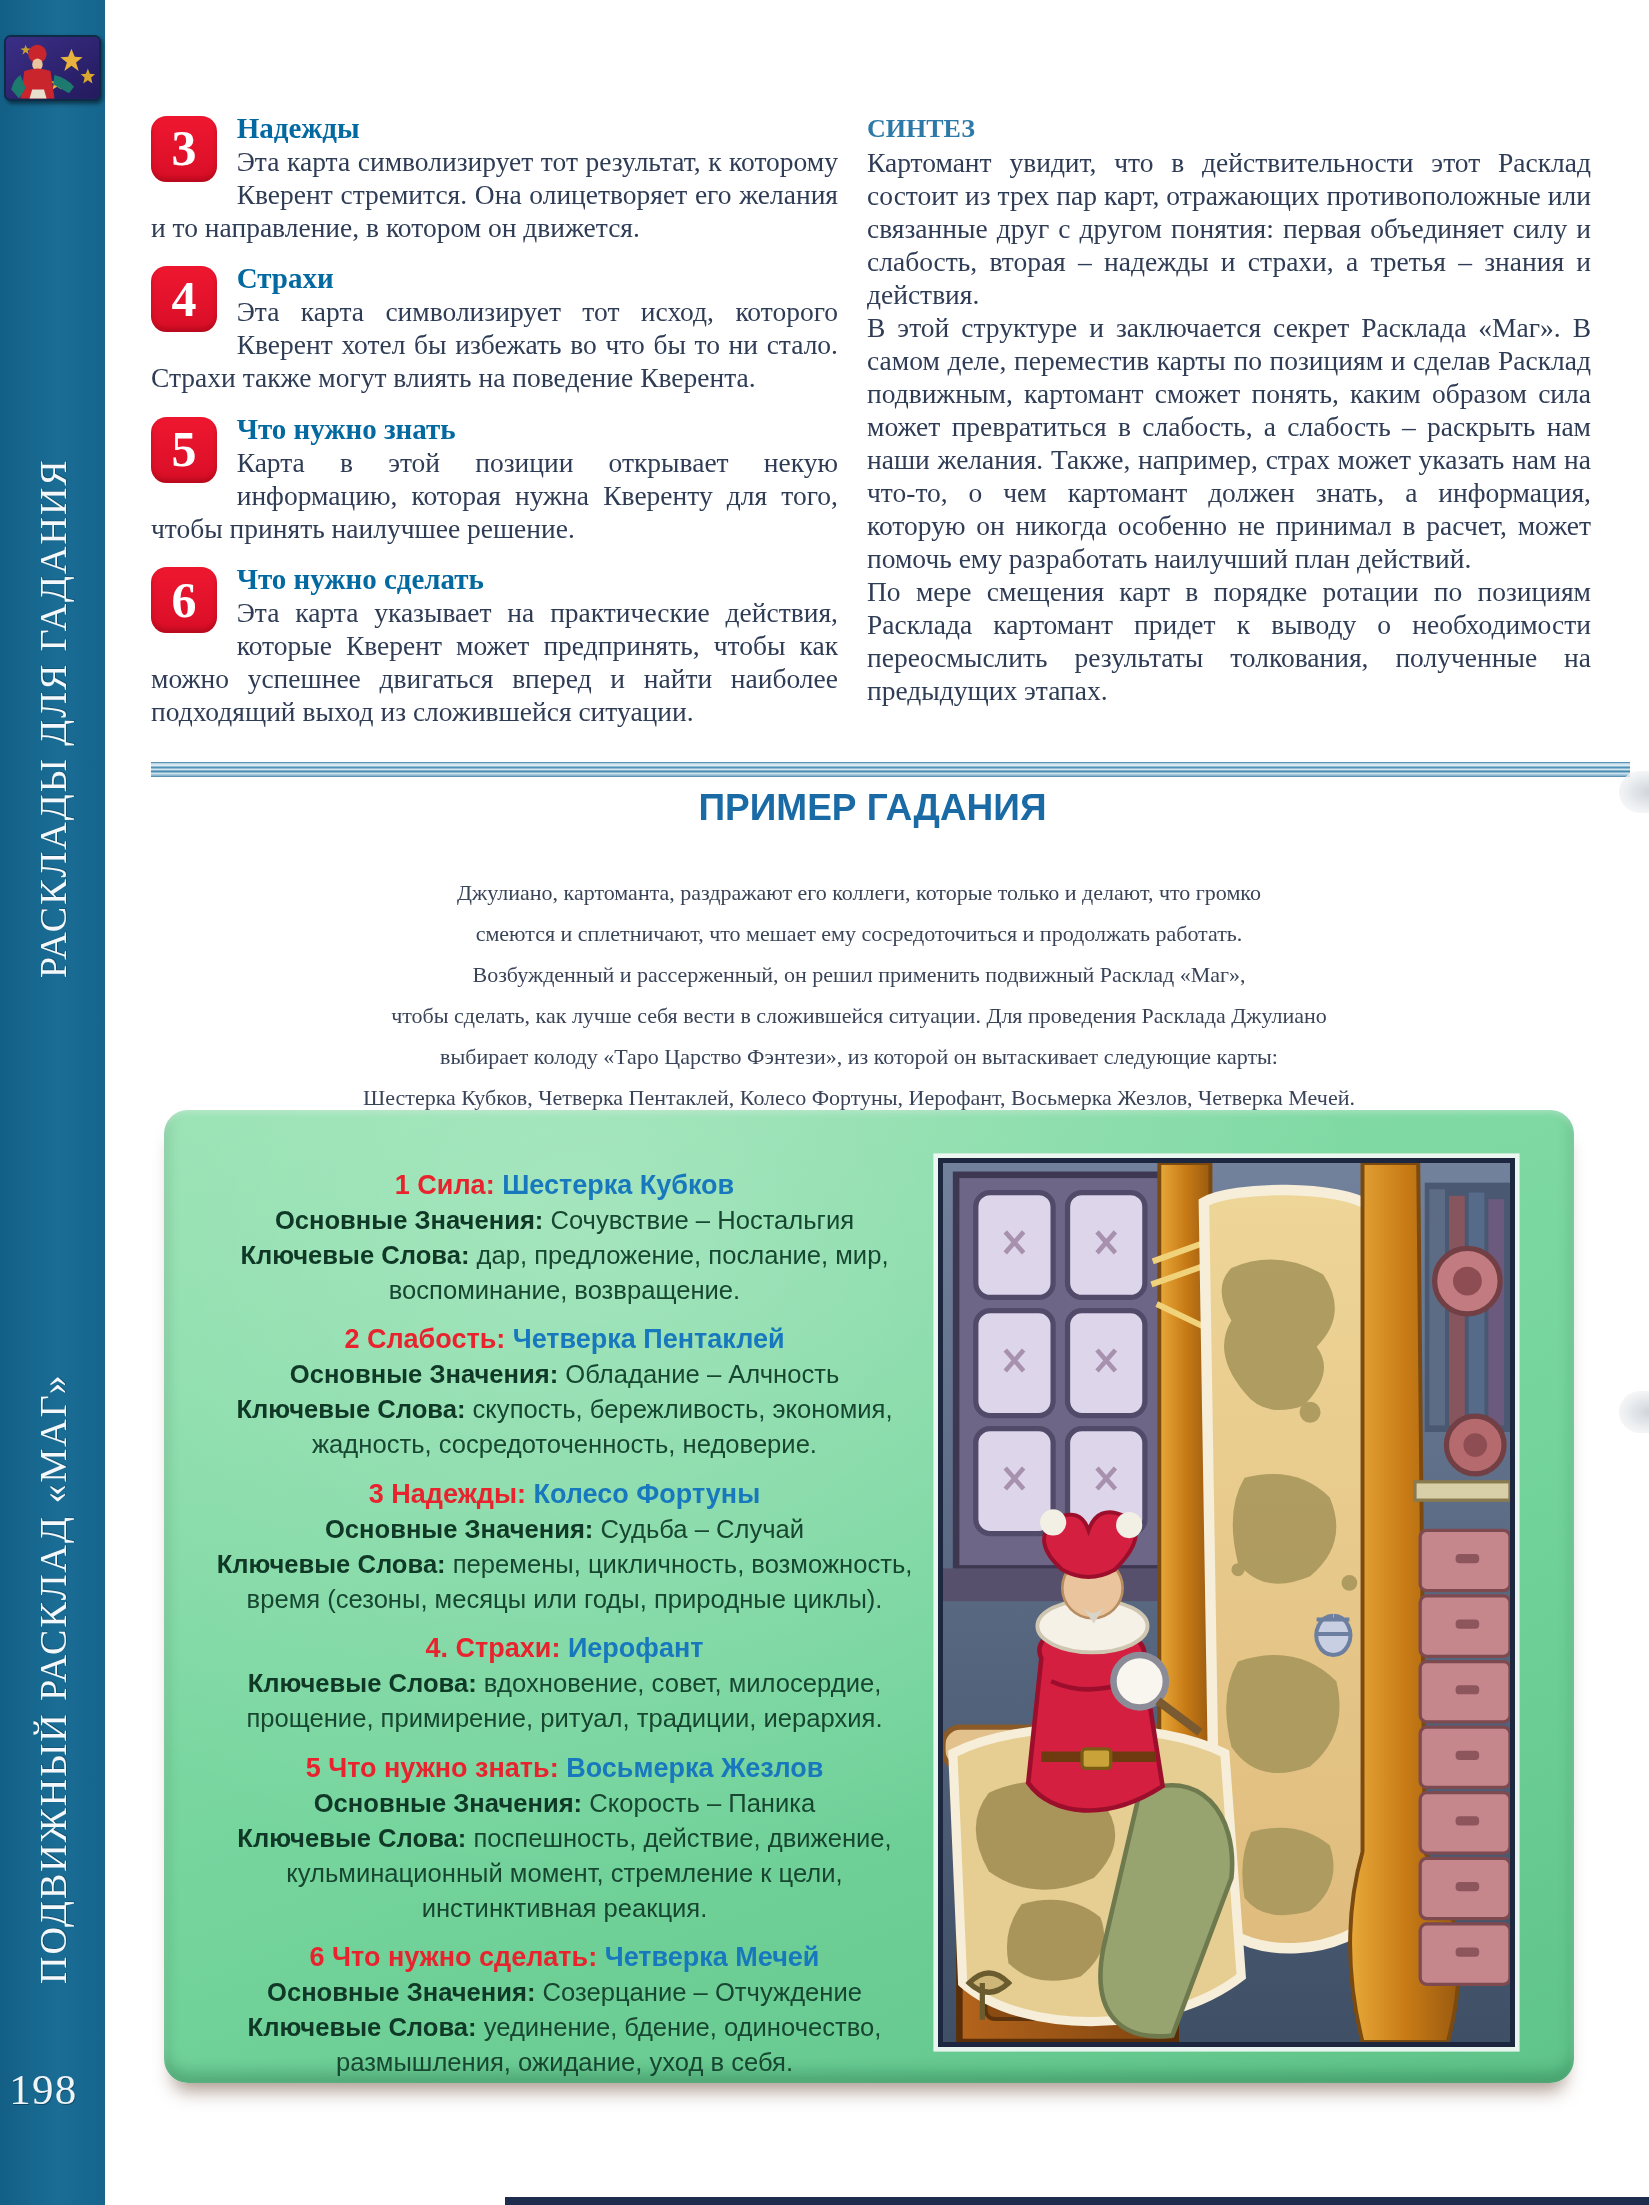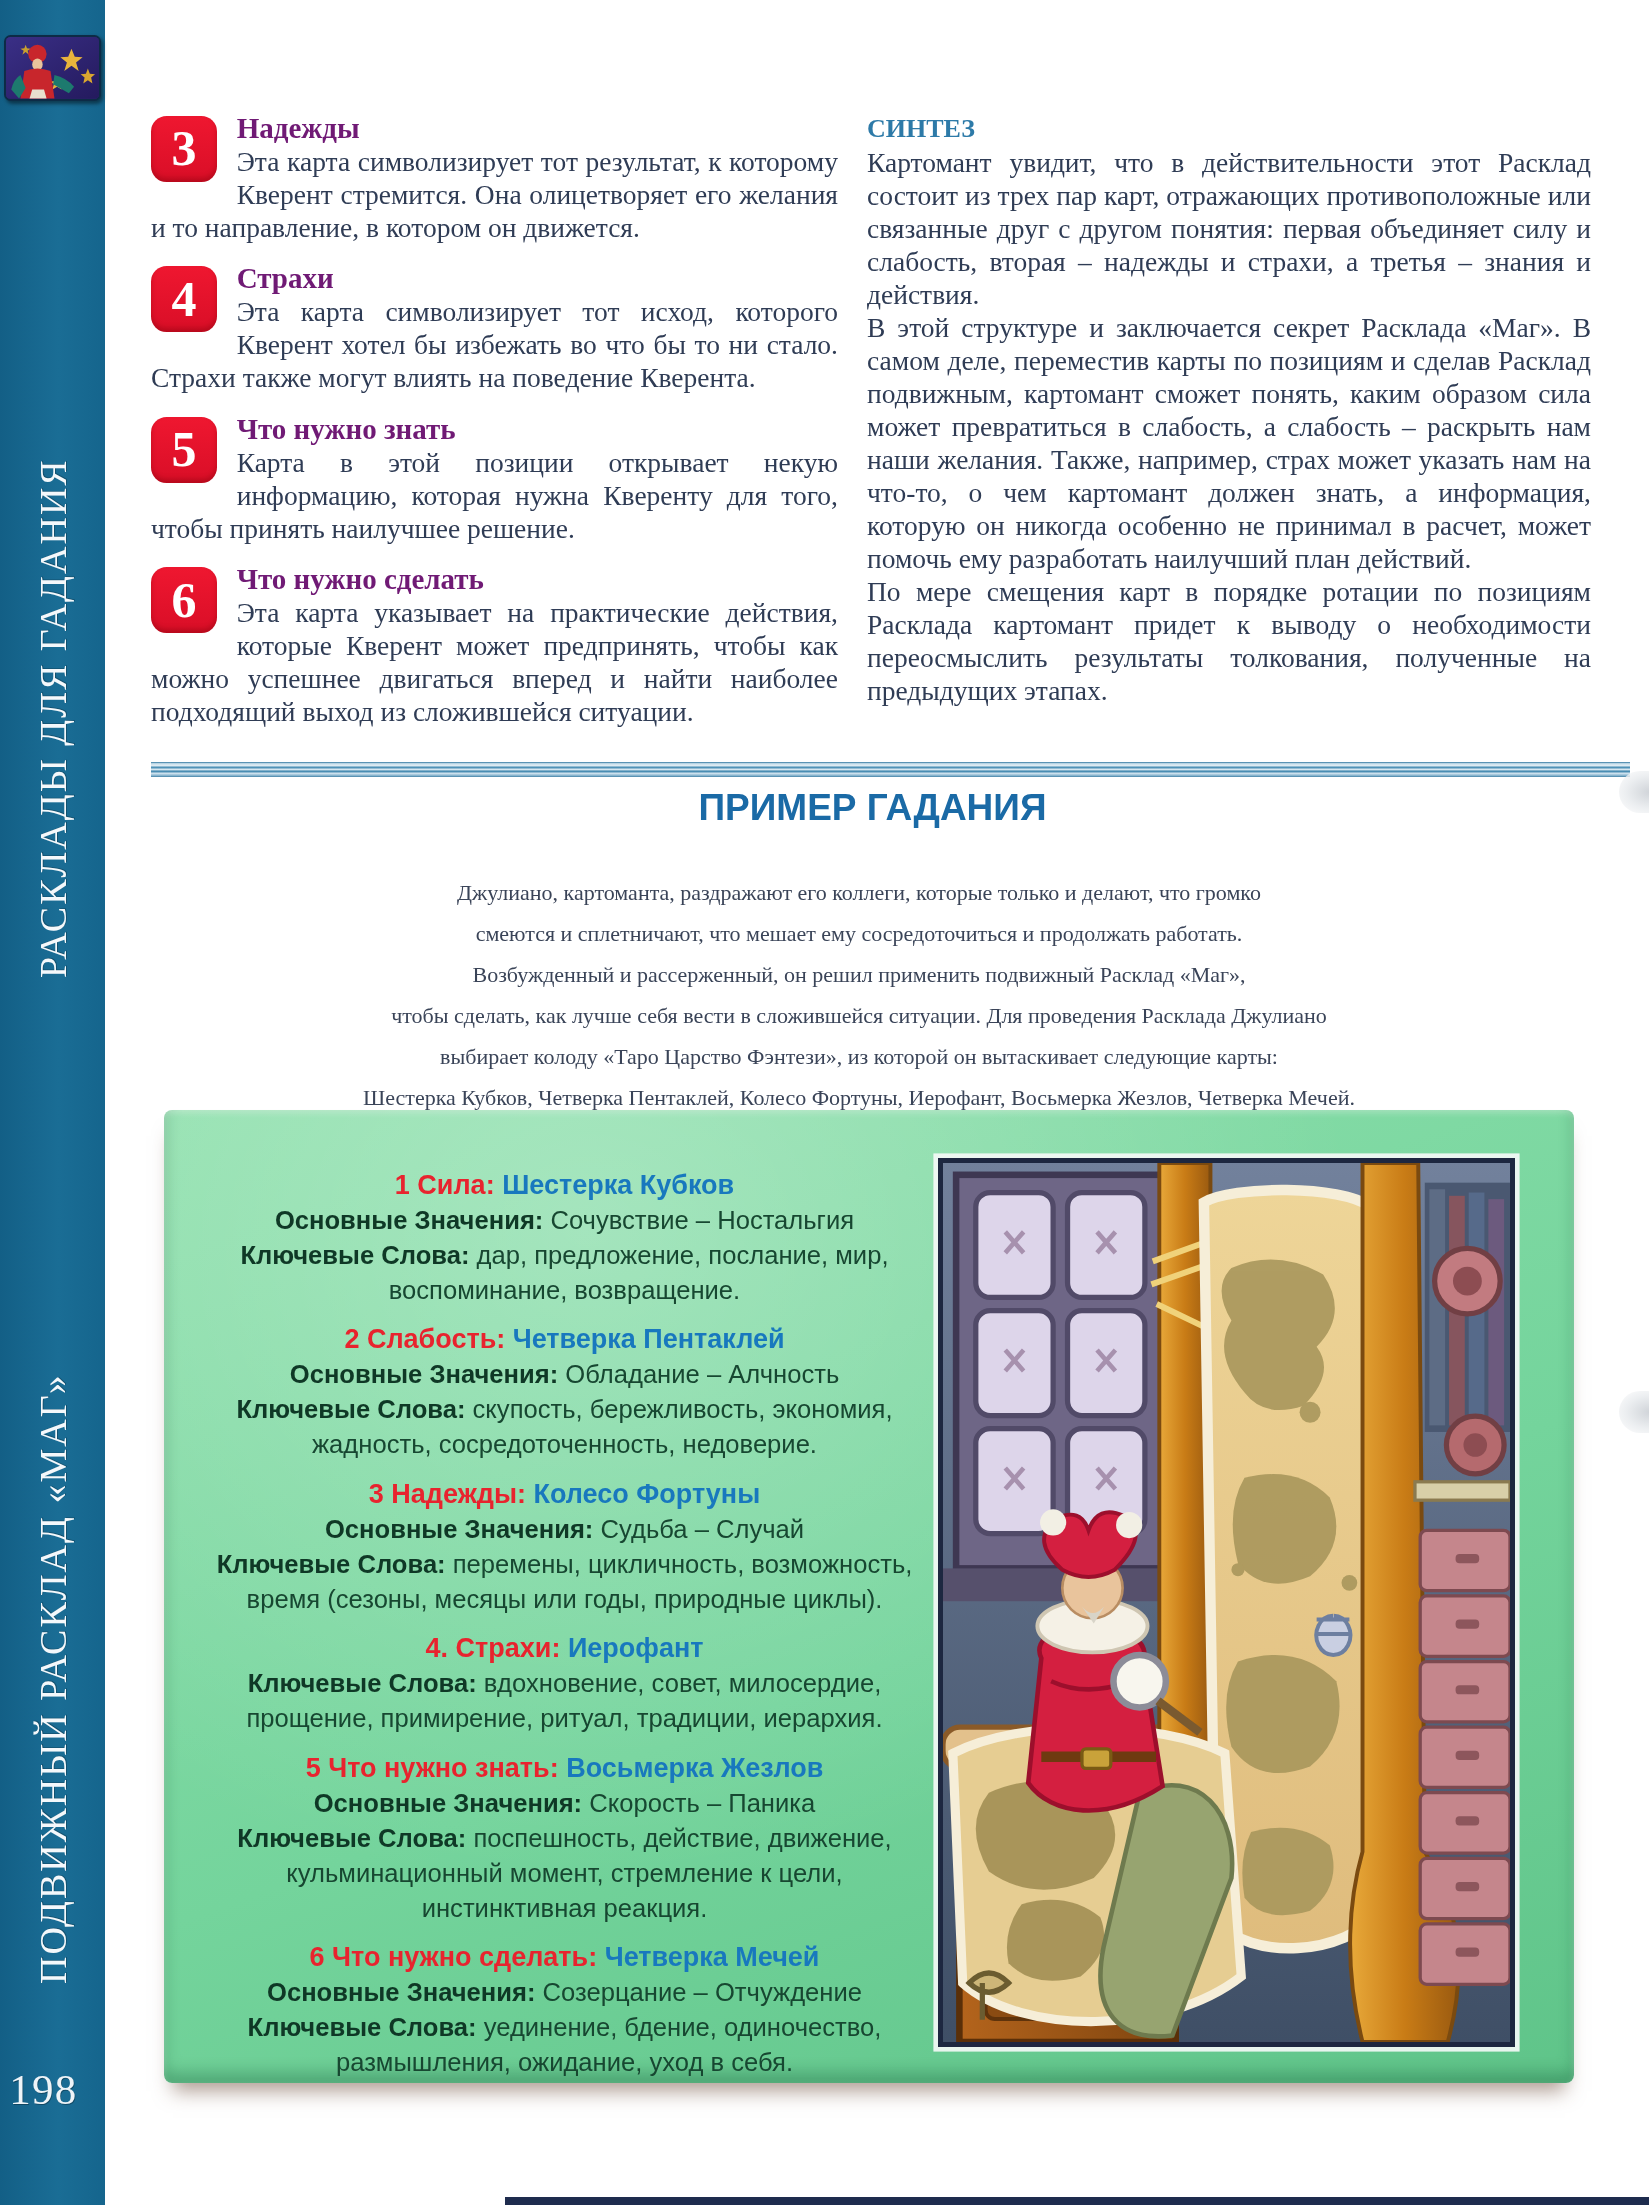--- a/index.html
+++ b/index.html
@@ -48,21 +48,21 @@
   .pos-item{clear:both;margin-bottom:18.4px;}
   .num-box{
     float:left;width:66px;height:66px;margin:3.9px 19.7px 3.9px 0;
     background:linear-gradient(180deg,#ef1730 0%,#d90e27 100%);
     border-radius:15.7px;
     color:#ffffff;font-size:50px;font-weight:bold;
     display:flex;align-items:center;justify-content:center;
     font-family:"Liberation Serif", serif;
     box-shadow:inset 0 -3.9px 5.2px rgba(120,0,10,.35);
   }
-  .item-head{font-weight:bold;color:#701a75;font-size:29px;}
+  .item-head{font-weight:bold;color:#0369a1;font-size:29px;}
   .sect-head{font-weight:bold;color:#2d7aa8;font-size:26px;margin:0 0 1.3px 0;}
   .col-right p{margin:0;}
   
   .divider{
     position:absolute;left:151px;top:762px;width:1479px;height:13px;
     background:linear-gradient(180deg,
       #a7cadd 0%,#eaf3f8 18%,#4a8fb5 34%,#d7e7f0 50%,
       #3d85ad 64%,#cfe2ee 80%,#76a9c6 100%);
     border-top:1.3px solid #5a93b4;border-bottom:1.3px solid #5a93b4;
   }
@@ -73,21 +73,21 @@
     font-family:"Liberation Sans", sans-serif;
     font-weight:bold;font-size:37px;letter-spacing:0px;color:#1a6aa6;
   }
   .intro{
     position:absolute;left:72px;top:872px;width:1574px;
     text-align:center;font-size:22px;line-height:41px;color:#3a4458;
   }
   
   .panel{
     position:absolute;left:164px;top:1110px;width:1410px;height:973px;
-    border-radius:8px;
+    border-radius:24px;
     background:
       radial-gradient(ellipse at 30% 12%, rgba(255,255,255,.25), rgba(255,255,255,0) 55%),
       linear-gradient(160deg,#8fe0ad 0%,#74d49c 55%,#5fc489 100%);
     box-shadow:
       inset 0 -10.5px 14.4px rgba(0,70,35,.28),
       inset 0 2.6px 6.6px rgba(255,255,255,.35),
       0 17px 18.4px -9.2px rgba(95,60,40,.5);
   }
   .panel-text{
     position:absolute;left:33px;top:58px;width:735px;

